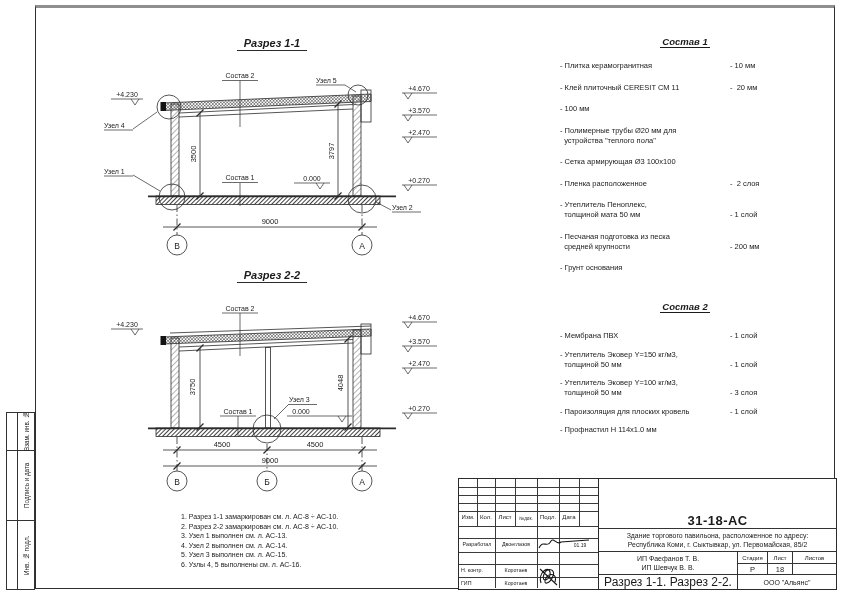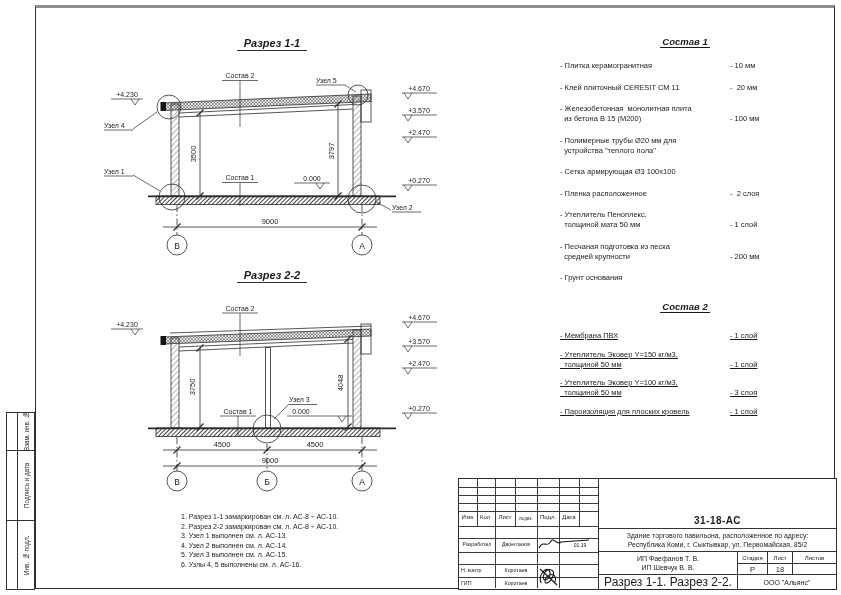--- a/index.html
+++ b/index.html
@@ -31,21 +31,21 @@
   
   .tb{position:absolute;left:458px;top:478px;width:379px;height:112px;box-sizing:border-box;
       border:1.5px solid #2b2b2b;display:flex;background:#fff;}
   .tb-left{width:140px;flex:none;position:relative;border-right:1.3px solid #2b2b2b;box-sizing:border-box;}
   .tl{position:absolute;background:#3a3a3a;}
   .tlh{height:1px;left:0;width:139px;}
   .tlv{width:1px;}
   .tb-txt{position:absolute;font-size:6px;text-align:center;}
   .tb-right{flex:1;display:flex;flex-direction:column;}
   .band{box-sizing:border-box;border-bottom:1px solid #333;}
-  .b1{height:22px;display:flex;align-items:center;justify-content:center;font-size:10px;
+  .b1{height:22px;display:flex;align-items:center;justify-content:center;font-size:13px;
       font-weight:600;letter-spacing:.5px;margin-top:34px;}
   .b2{height:31px;display:flex;flex-direction:column;align-items:center;justify-content:center;
       font-size:6.9px;line-height:9px;text-align:center;}
   .b3{height:31px;display:flex;}
   .b3-clients{width:139px;flex:none;border-right:1px solid #333;display:flex;flex-direction:column;
       align-items:center;justify-content:center;font-size:7px;line-height:9.5px;box-sizing:border-box;}
   .b3-grid{flex:1;display:grid;grid-template-columns:30px 25px 1fr;grid-template-rows:12px 1fr;}
   .b3-grid div{box-sizing:border-box;border-right:1px solid #333;border-bottom:1px solid #333;
       display:flex;align-items:center;justify-content:center;}
   .b3-grid div:nth-child(3n){border-right:none;}
@@ -260,22 +260,20 @@
   <div class="comp-list" style="left:560px;top:61px;">
     <div class="comp-row">
         <div class="comp-name">- Плитка керамогранитная</div>
         <div class="comp-val">- 10 мм</div>
       </div>
     <div class="comp-row">
         <div class="comp-name">- Клей плиточный CERESIT СМ 11</div>
         <div class="comp-val">-  20 мм</div>
       </div>
     <div class="comp-row">
-        <div class="comp-name">- Железобетонная  монолитная плита
-  из бетона В 15 (М200)</div>
         <div class="comp-val">- 100 мм</div>
       </div>
     <div class="comp-row">
         <div class="comp-name">- Полимерные трубы Ø20 мм для
   устройства "теплого пола"</div>
         <div class="comp-val"></div>
       </div>
     <div class="comp-row">
         <div class="comp-name">- Сетка армирующая Ø3 100х100</div>
         <div class="comp-val"></div>
@@ -296,38 +294,42 @@
       </div>
     <div class="comp-row">
         <div class="comp-name">- Грунт основания</div>
         <div class="comp-val"></div>
       </div>
   </div>
 
   <div class="comp-title" style="left:550px;top:301px;">
     <span>Состав 2</span>
   </div>
-  <div class="comp-list" style="left:560px;top:331px;text-decoration:underline;">
+  <div class="comp-list" style="left:560px;top:331px;">
     <div class="comp-row m2">
         <div class="comp-name">- Мембрана ПВХ</div>
         <div class="comp-val">- 1 слой</div>
       </div>
     <div class="comp-row m2">
         <div class="comp-name">- Утеплитель Эковер Y=150 кг/м3,
   толщиной 50 мм</div>
         <div class="comp-val">- 1 слой</div>
       </div>
     <div class="comp-row m2">
         <div class="comp-name">- Утеплитель Эковер Y=100 кг/м3,
   толщиной 50 мм</div>
         <div class="comp-val">- 3 слоя</div>
       </div>
     <div class="comp-row m2">
         <div class="comp-name">- Пароизоляция для плоских кровель</div>
         <div class="comp-val">- 1 слой</div>
+      </div>
+    <div class="comp-row m2">
+        <div class="comp-name">- Профнастил Н 114х1.0 мм</div>
+        <div class="comp-val"></div>
       </div>
   </div>
 
   <div class="notes" style="left:181px;top:512px;">
     <div class="note-line">1. Разрез 1-1 замаркирован см. л. АС-8 ÷ АС-10.</div>
     <div class="note-line">2. Разрез 2-2 замаркирован см. л. АС-8 ÷ АС-10.</div>
     <div class="note-line">3. Узел 1 выполнен см. л. АС-13.</div>
     <div class="note-line">4. Узел 2 выполнен см. л. АС-14.</div>
     <div class="note-line">5. Узел 3 выполнен см. л. АС-15.</div>
     <div class="note-line">6. Узлы 4, 5 выполнены см. л. АС-16.</div>

